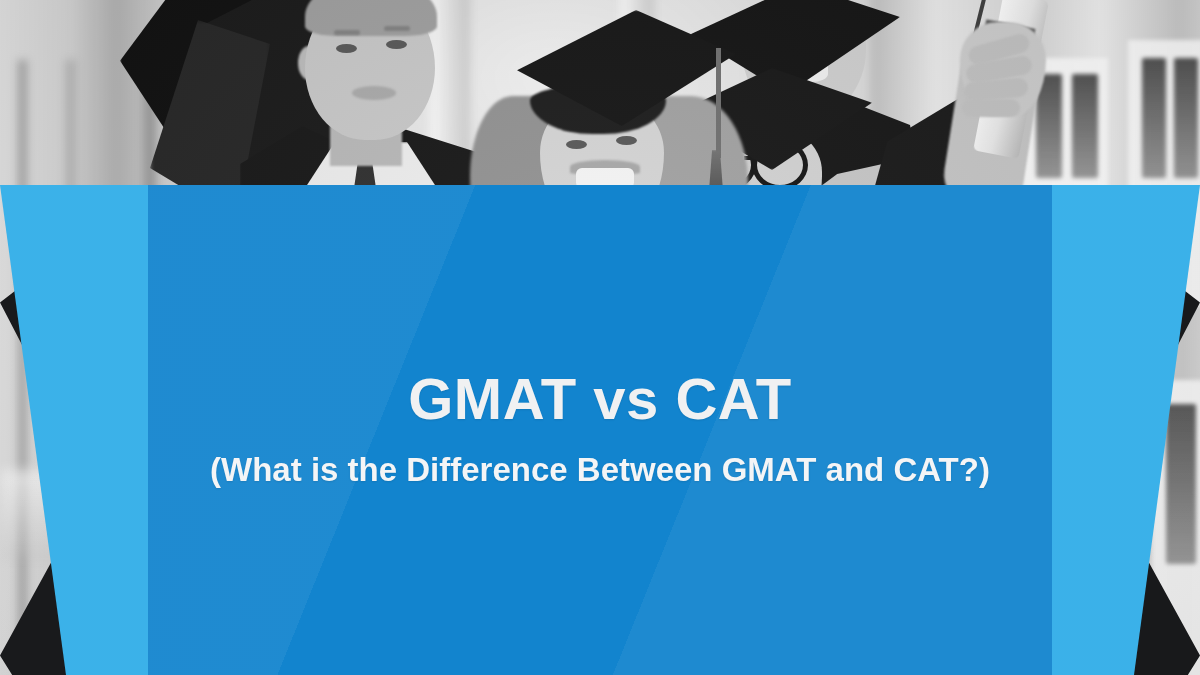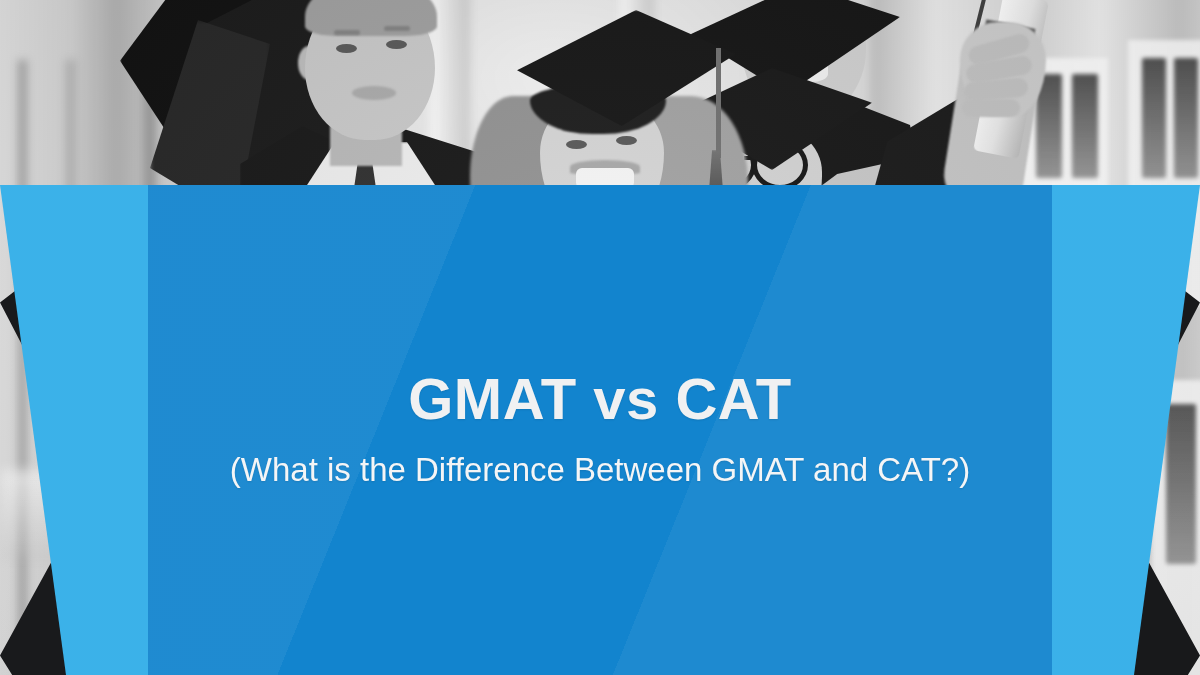--- a/index.html
+++ b/index.html
@@ -369,21 +369,21 @@
     font-size: 58px;
     font-weight: 700;
     color: #f0f1f2;
     letter-spacing: .5px;
     line-height: 1.05;
     margin: 0 0 18px 0;
     text-shadow: 0 1px 2px rgba(0,0,0,.10);
   }
   .subtitle {
     font-size: 33px;
-    font-weight: 400;
+    font-weight: 700;
     color: #f4f5f6;
     line-height: 1.32;
     margin: 0;
     max-width: 870px;
     text-shadow: 0 1px 2px rgba(0,0,0,.10);
   }
 </style>
 </head>
 <body>
 

